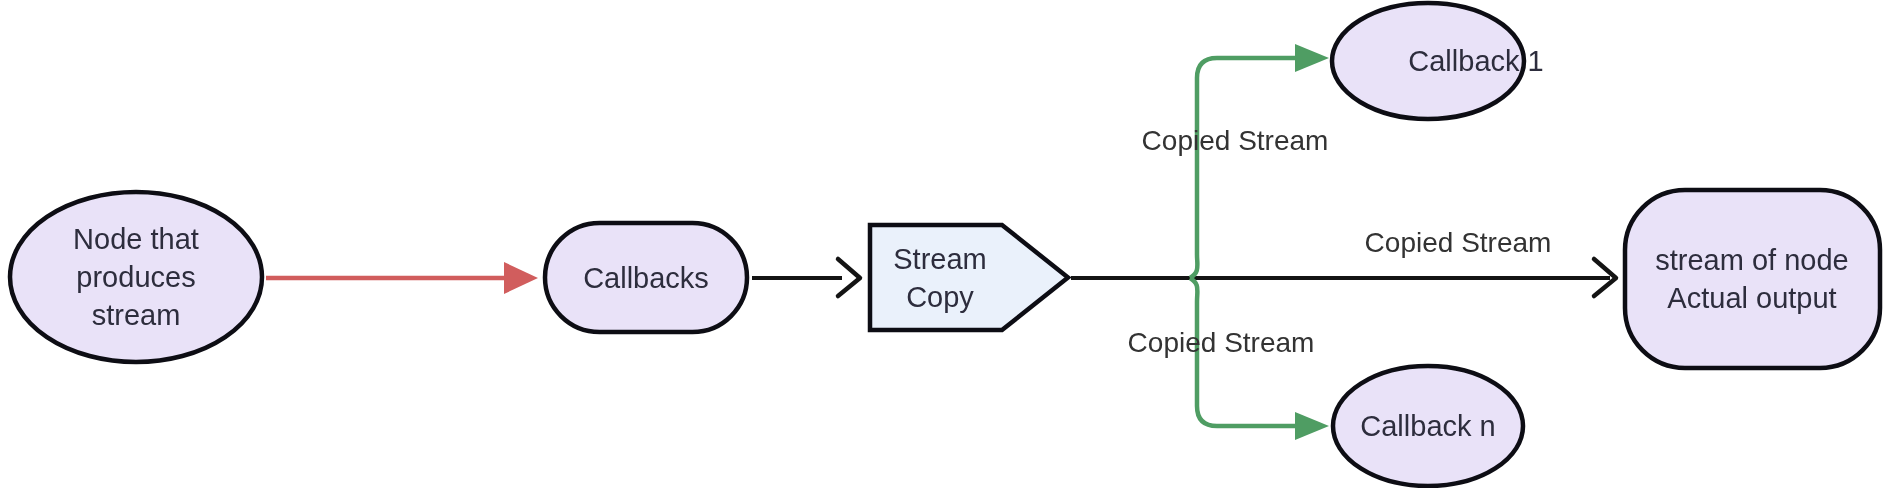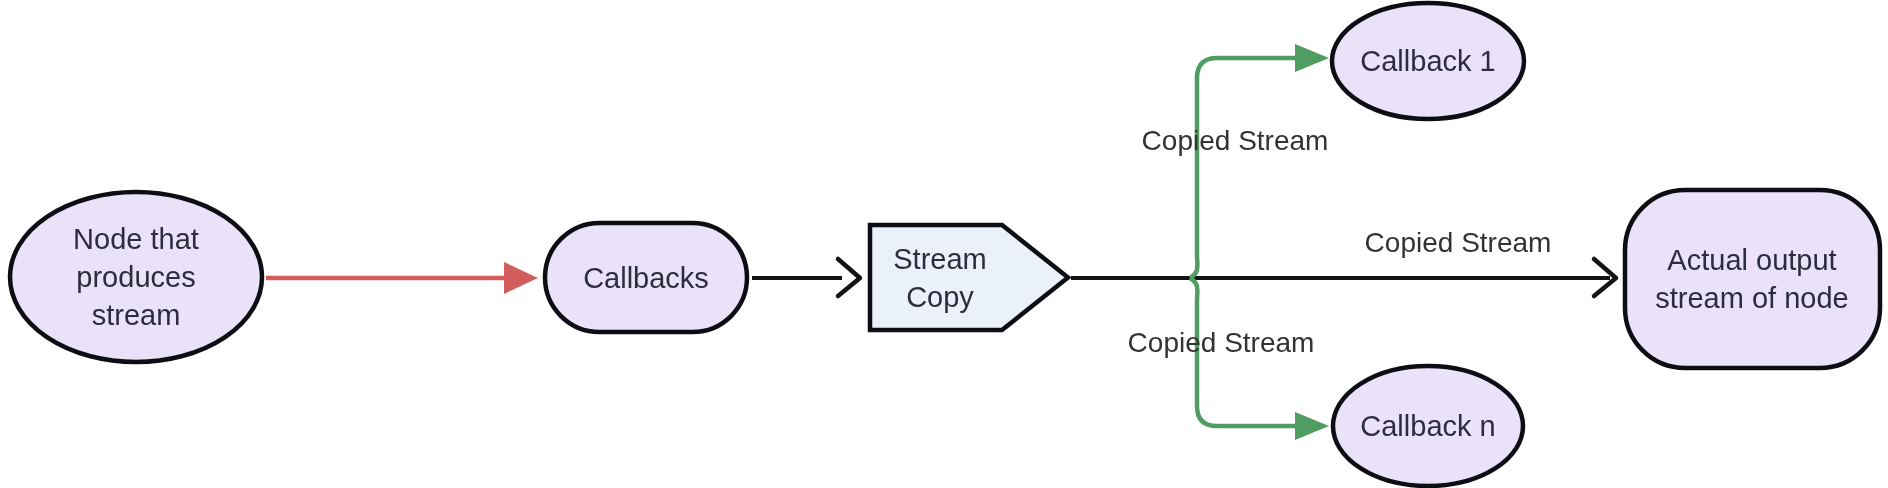--- a/index.html
+++ b/index.html
@@ -81,27 +81,27 @@
     <div>Node that</div>
     <div>produces</div>
     <div>stream</div>
   </div>
 
   <div class="txt node-label" style="left:940px;top:278px">
     <div>Stream</div>
     <div>Copy</div>
   </div>
 
-  <div class="txt node-label" style="left:1428px;top:61px">Callback 1</div>
+  <div class="txt node-label" style="left:1476px;top:61px">Callback 1</div>
 
   <div class="txt node-label" style="left:1428px;top:426px">Callback n</div>
 
   <div class="txt node-label" style="left:1752px;top:279px">
+    <div>stream of node</div>
     <div>Actual output</div>
-    <div>stream of node</div>
   </div>
 
 
   <div class="txt edge-label" style="left:1235px;top:141px">Copied Stream</div>
 
   <div class="txt edge-label" style="left:1458px;top:243px">Copied Stream</div>
 
   <div class="txt edge-label" style="left:1221px;top:343px">Copied Stream</div>
 
 </div>

